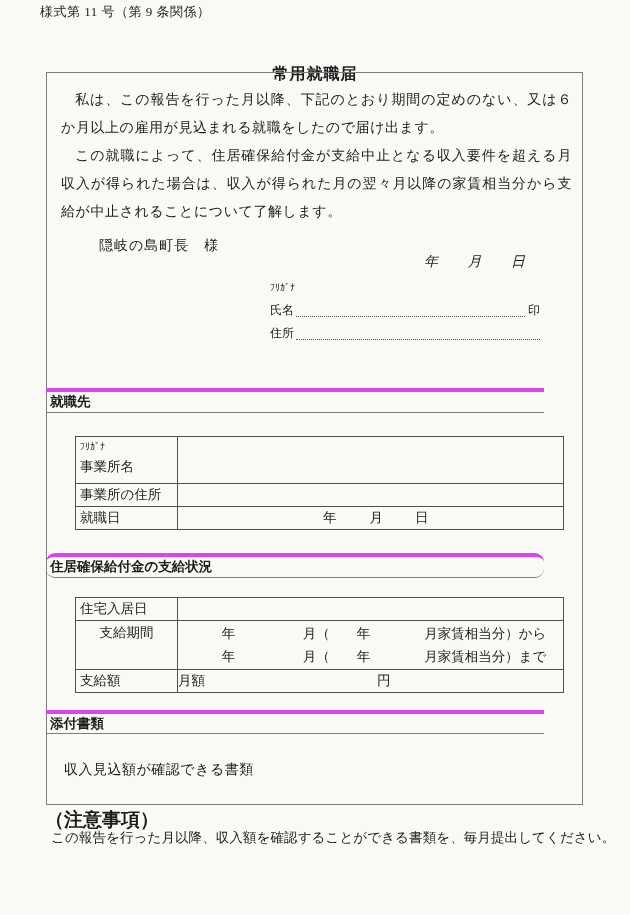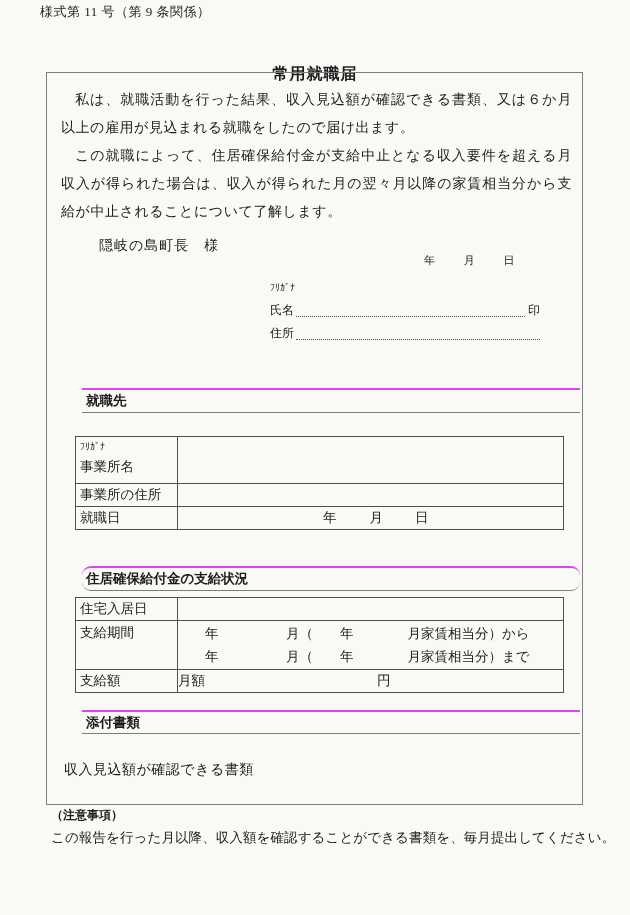--- a/index.html
+++ b/index.html
@@ -30,39 +30,38 @@
 
   .intro {
     position:absolute; left:61px; top:86px; width:511px;
     font-size:14px; line-height:28px; letter-spacing:0.55px;
     text-align:justify;
   }
   .intro p { margin:0; text-indent:1em; }
 
   .addressee { position:absolute; left:99px; top:237px; font-size:14px; letter-spacing:1px; }
 
-  .date-line { position:absolute; left:424px; top:253px; font-size:11px; }
+  .date-line { position:absolute; left:424px; top:253px; font-size:14px;font-style:italic; }
   .date-line span.gap { margin-left:26px; }
 
   .furigana-label { position:absolute; left:270px; top:282px; font-size:10px; color:#222; }
 
   .sig-row {
     position:absolute; left:270px; width:270px; height:22px;
     display:flex; align-items:flex-end; font-size:12px;
   }
   .sig-dots { flex:1; border-bottom:1.5px dotted #555; margin:0 0 2px 2px; }
   .sig-seal { margin-left:3px; }
 
   .section-band {
     position:absolute; left:46px; width:498px; height:25px;
-    border-top:2px solid #d946ef; border-bottom:1px solid #7d7d7d;
+    border-top:4px solid #d946ef; border-bottom:1px solid #7d7d7d;
     box-sizing:border-box;
     display:flex; align-items:center; padding-left:4px;
     font-size:13.5px;
-    margin-left:36px;
   }
 
   .inner-table {
     position:absolute; left:75px; width:489px;
     border:1px solid #4f4f4f; box-sizing:border-box;
     font-size:13.5px;
   }
   .tr { display:flex; border-bottom:1px solid #4f4f4f; }
   .tr:last-child { border-bottom:none; }
   .tl {
@@ -70,51 +69,51 @@
     border-right:1px solid #4f4f4f;
     padding:2px 4px;
   }
   .tv { flex:1; box-sizing:border-box; }
 
   .cell-two-line .furi { font-size:10px; margin-top:2px; }
   .cell-two-line .main { margin-top:6px; }
 
   .row-h46 { height:46px; }
   .row-h22 { height:22px; }
-  .row-h47 { height:48px; }
+  .row-h47 { height:48px;text-align:center; }
   .tl.center-v { display:flex; align-items:center; }
 
   .date-cells { display:flex; align-items:center; }
   .date-cells .y { margin-left:145px; }
   .date-cells .m { margin-left:33px; }
   .date-cells .d { margin-left:32px; }
 
   .period-cell { padding-left:27px; line-height:23px; padding-top:1px; }
 
   .amount-cell { display:flex; align-items:center; }
   .amount-cell .monthly { }
   .amount-cell .yen { margin-left:172px; }
 
   .attachment-item { position:absolute; left:64px; top:761px; font-size:14px; letter-spacing:0.5px; }
 
-  .notes-heading { position:absolute; left:51px; top:807px; font-size:12px; }
+  .notes-heading { position:absolute; left:45px; top:807px; font-size:19px; }
   .notes-text { position:absolute; left:51px; top:829px; font-size:13.5px; letter-spacing:0.1px; }
 </style>
 </head>
 <body>
 
 <div class="page">
 
   <div class="form-number">様式第 11 号（第 9 条関係）</div>
   <div class="doc-title gothic">常用就職届</div>
 
   <div class="outer-box"></div>
 
   <div class="intro">
-    <p>私は、就職活動を行った結果、収入見込額が確認できる書類、又は６か月以上の雇用が見込まれる就職をしたので届け出ます。</p>
+    <p>私は、この報告を行った月以降、下記のとおり期間の定めのない、又は６か月以上の雇用が見込まれる就職をしたので届け出ます。</p>
     <p>この就職によって、住居確保給付金が支給中止となる収入要件を超える月収入が得られた場合は、収入が得られた月の翌々月以降の家賃相当分から支給が中止されることについて了解します。</p>
   </div>
 
   <div class="addressee">隠岐の島町長　様</div>
 
   <div class="date-line">
     <span>年</span>
     <span class="gap">月</span>
     <span class="gap">日</span>
   </div>
@@ -152,21 +151,21 @@
     <div class="tr row-h22">
       <div class="tl center-v">就職日</div>
       <div class="tv date-cells">
         <span class="y">年</span>
         <span class="m">月</span>
         <span class="d">日</span>
       </div>
     </div>
   </div>
 
-  <div class="section-band gothic" style="top:566px;border-radius:9px;">
+  <div class="section-band gothic" style="top:553px;border-radius:9px;">
     <span>住居確保給付金の支給状況</span>
   </div>
 
   <div class="inner-table" style="top:597px;">
     <div class="tr row-h22">
       <div class="tl center-v">住宅入居日</div>
       <div class="tv"></div>
     </div>
     <div class="tr row-h47">
       <div class="tl" style="padding-top:3px;">支給期間</div>

